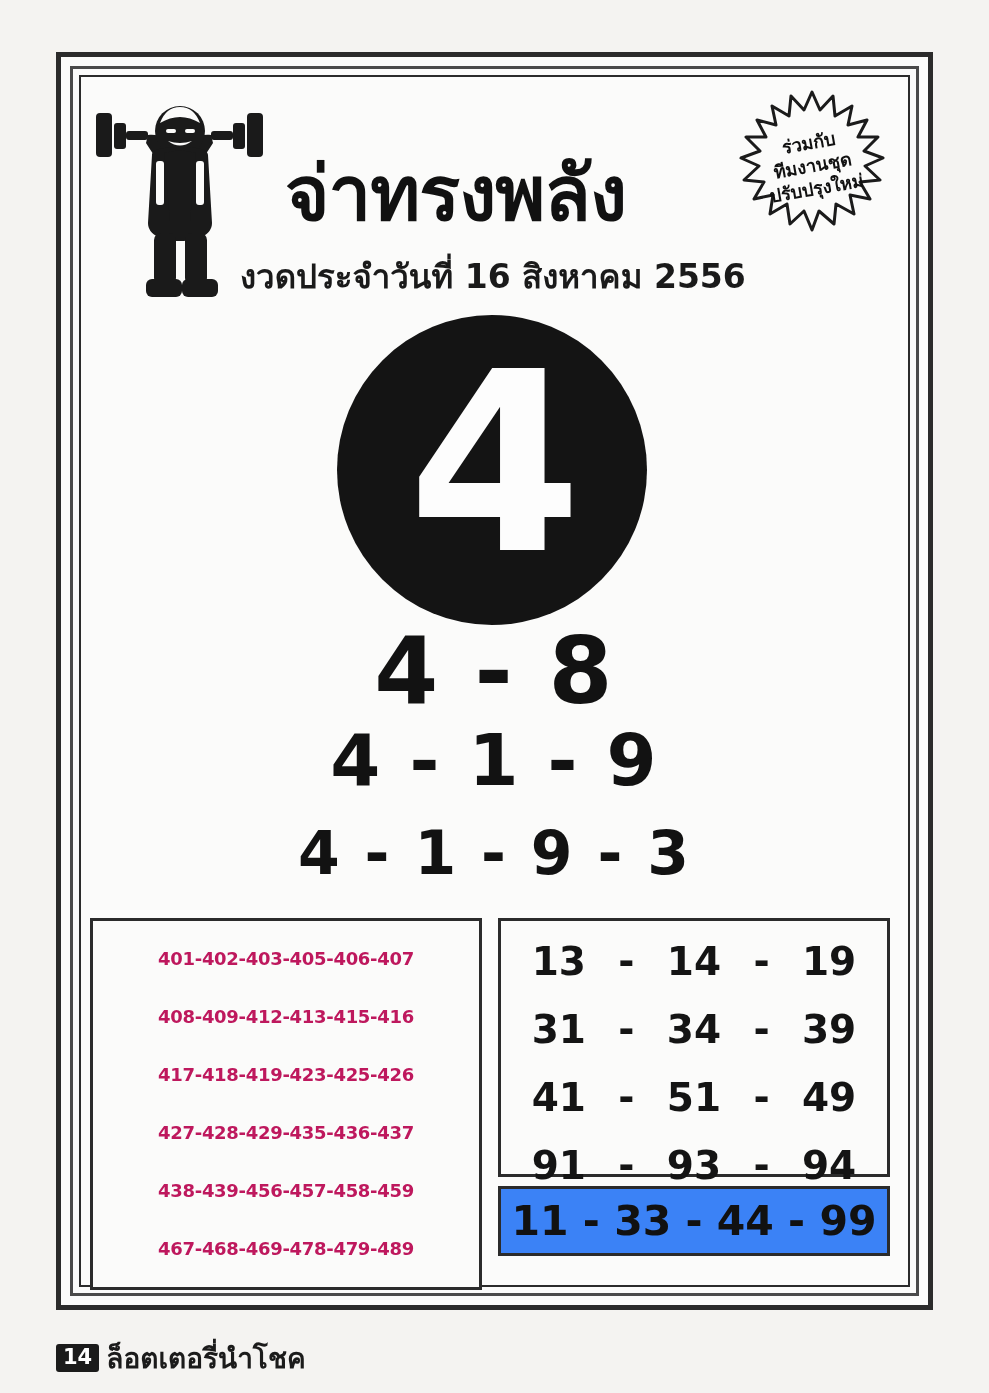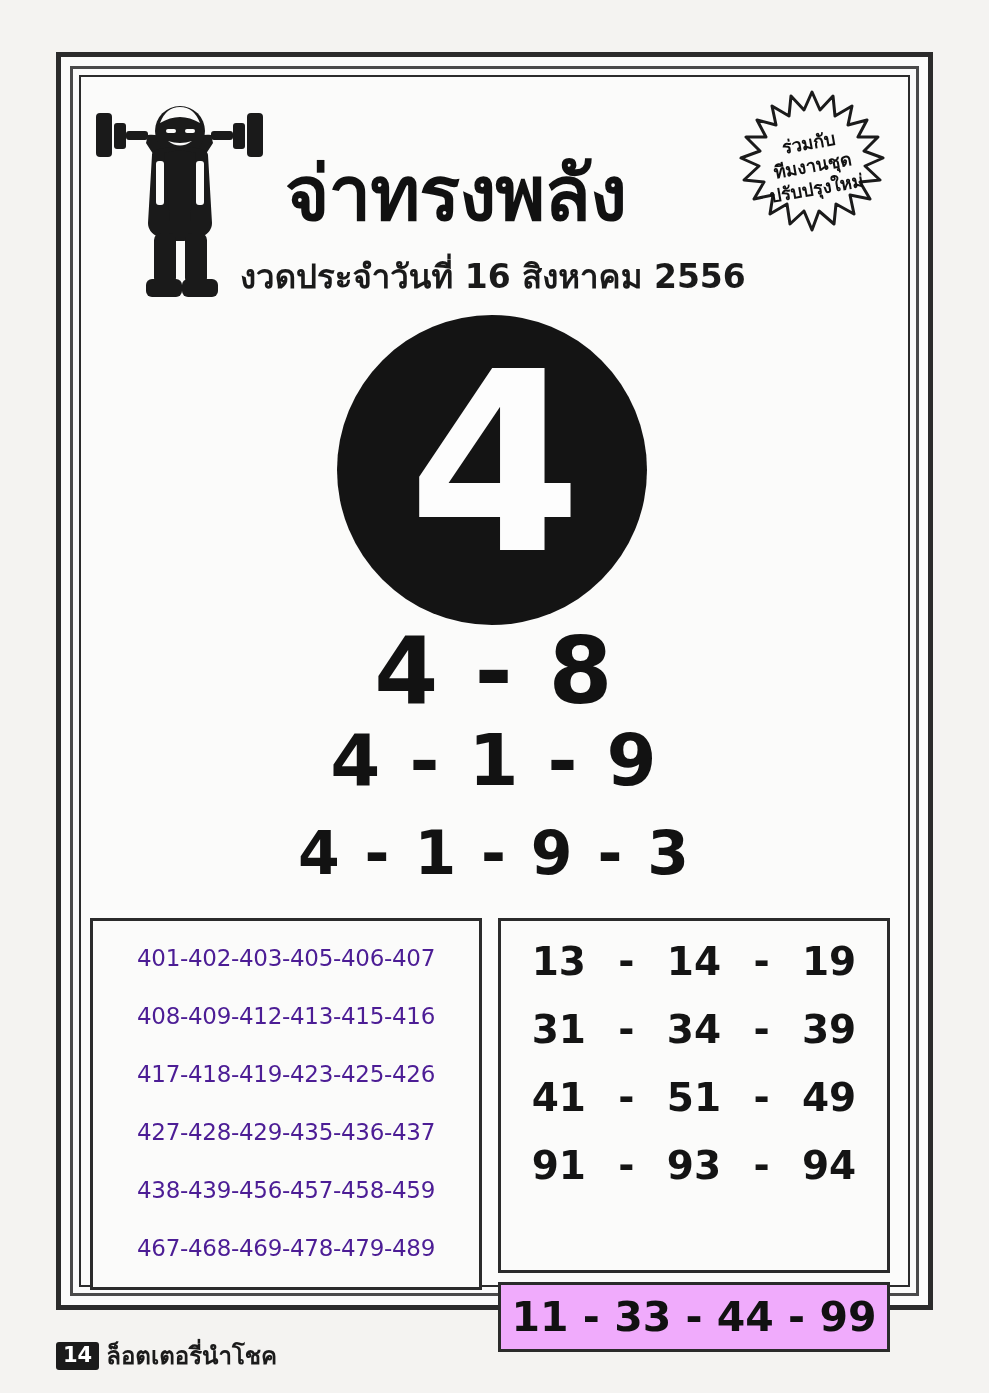--- a/index.html
+++ b/index.html
@@ -232,36 +232,36 @@
     border: 3px solid #2b2b2b;
     background: #fbfbfa;
     box-sizing: border-box;
     padding: 8px 0;
   }
   .left-row {
     height: 58px;
     display: flex;
     align-items: center;
     justify-content: center;
-    font-size: 23px;
-    font-weight: normal;
-    color: #4c1d95;
+    font-size: 18px;
+    font-weight: bold;
+    color: #be185d;
     letter-spacing: -0.3px;
     white-space: nowrap;
   }
 
   .right-col {
     position: absolute;
     left: 498px;
     top: 918px;
     width: 392px;
   }
   .right-table {
     width: 392px;
-    height: 355px;
+    height: 259px;
     border: 3px solid #2b2b2b;
     background: #fbfbfa;
     box-sizing: border-box;
     padding: 6px 0;
   }
   .right-row {
     height: 68px;
     display: flex;
     align-items: center;
     justify-content: space-around;
@@ -272,21 +272,21 @@
     white-space: nowrap;
   }
   .right-row span { min-width: 52px; text-align: center; }
   .right-row .sep { min-width: 22px; }
 
   .highlight-table {
     margin-top: 9px;
     width: 392px;
     height: 70px;
     border: 3px solid #2b2b2b;
-    background: #f0abfc;
+    background: #3b82f6;
     box-sizing: border-box;
     display: flex;
     align-items: center;
     justify-content: center;
     font-size: 41px;
     font-weight: bold;
     color: #111;
     letter-spacing: 0px;
     white-space: nowrap;
   }
@@ -303,21 +303,21 @@
   .page-num {
     background: #1b1b1b;
     color: #fff;
     font-size: 21px;
     font-weight: bold;
     padding: 2px 7px 4px 7px;
     border-radius: 3px;
     line-height: 22px;
   }
   .footer-label {
-    font-size: 24px;
+    font-size: 28px;
     font-weight: bold;
     color: #1b1b1b;
   }
 </style>
 </head>
 <body>
 
 <div class="page">
 
   <div class="ghost ghost-title">จ่าทรงพลัง</div>

